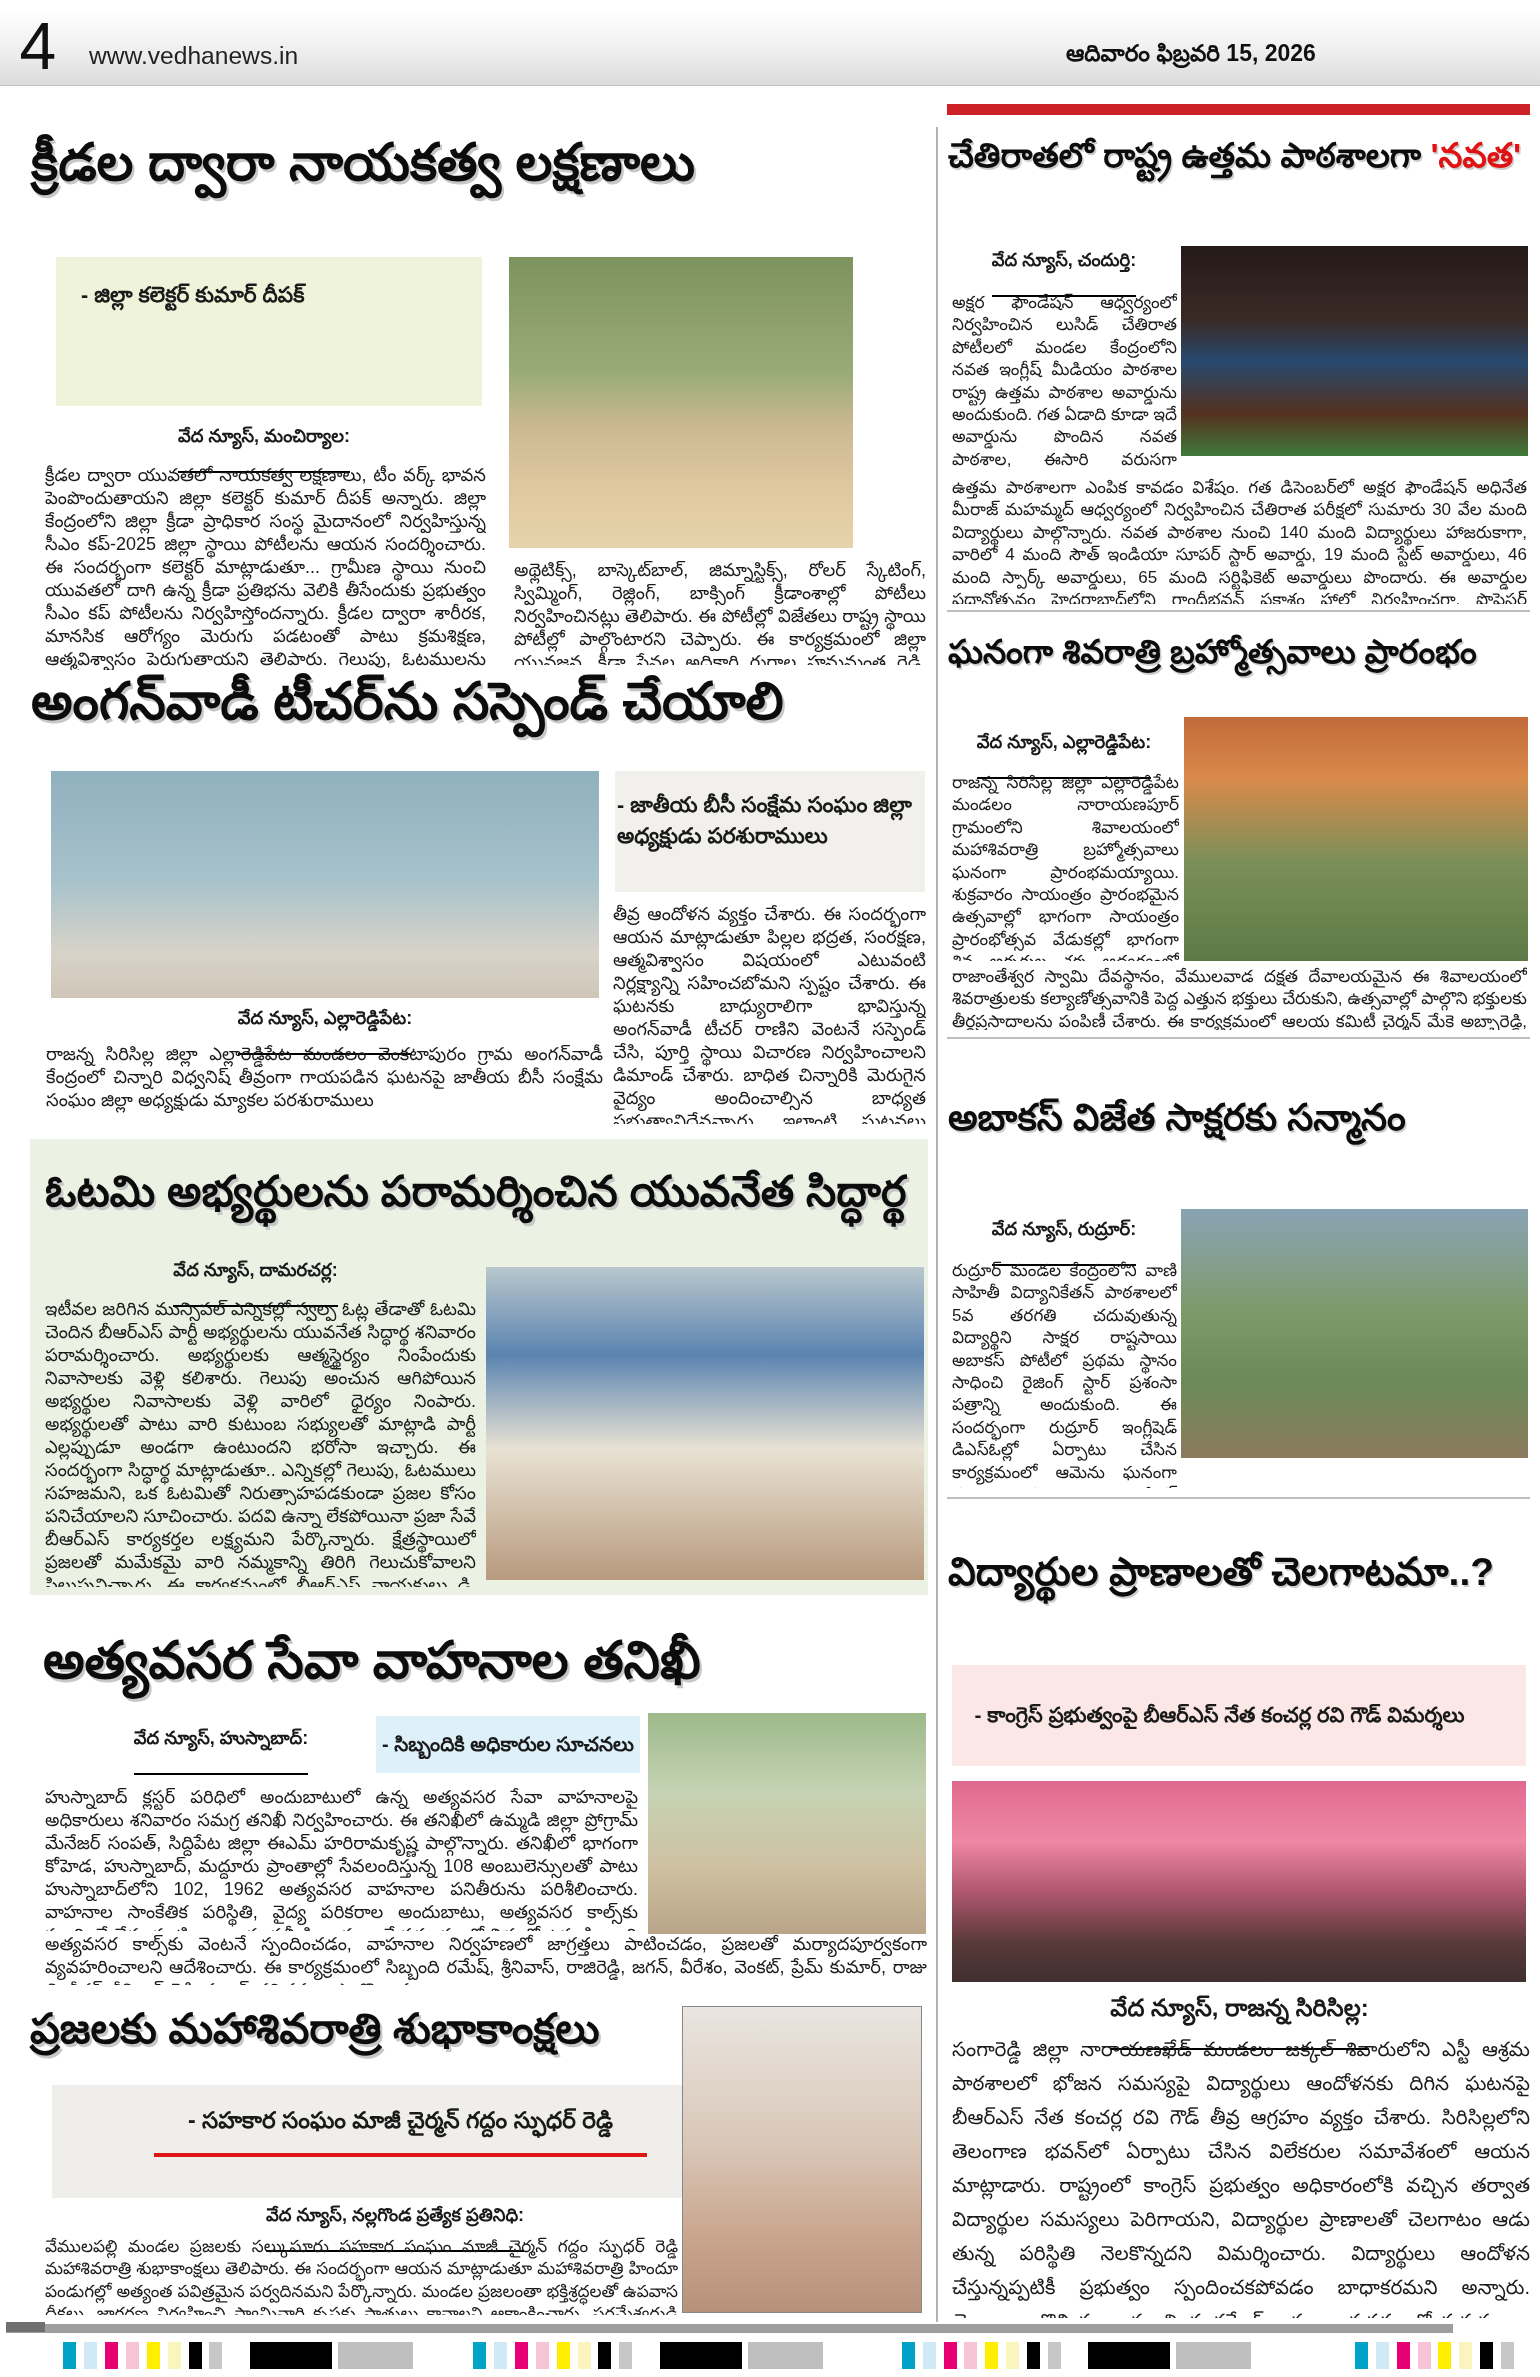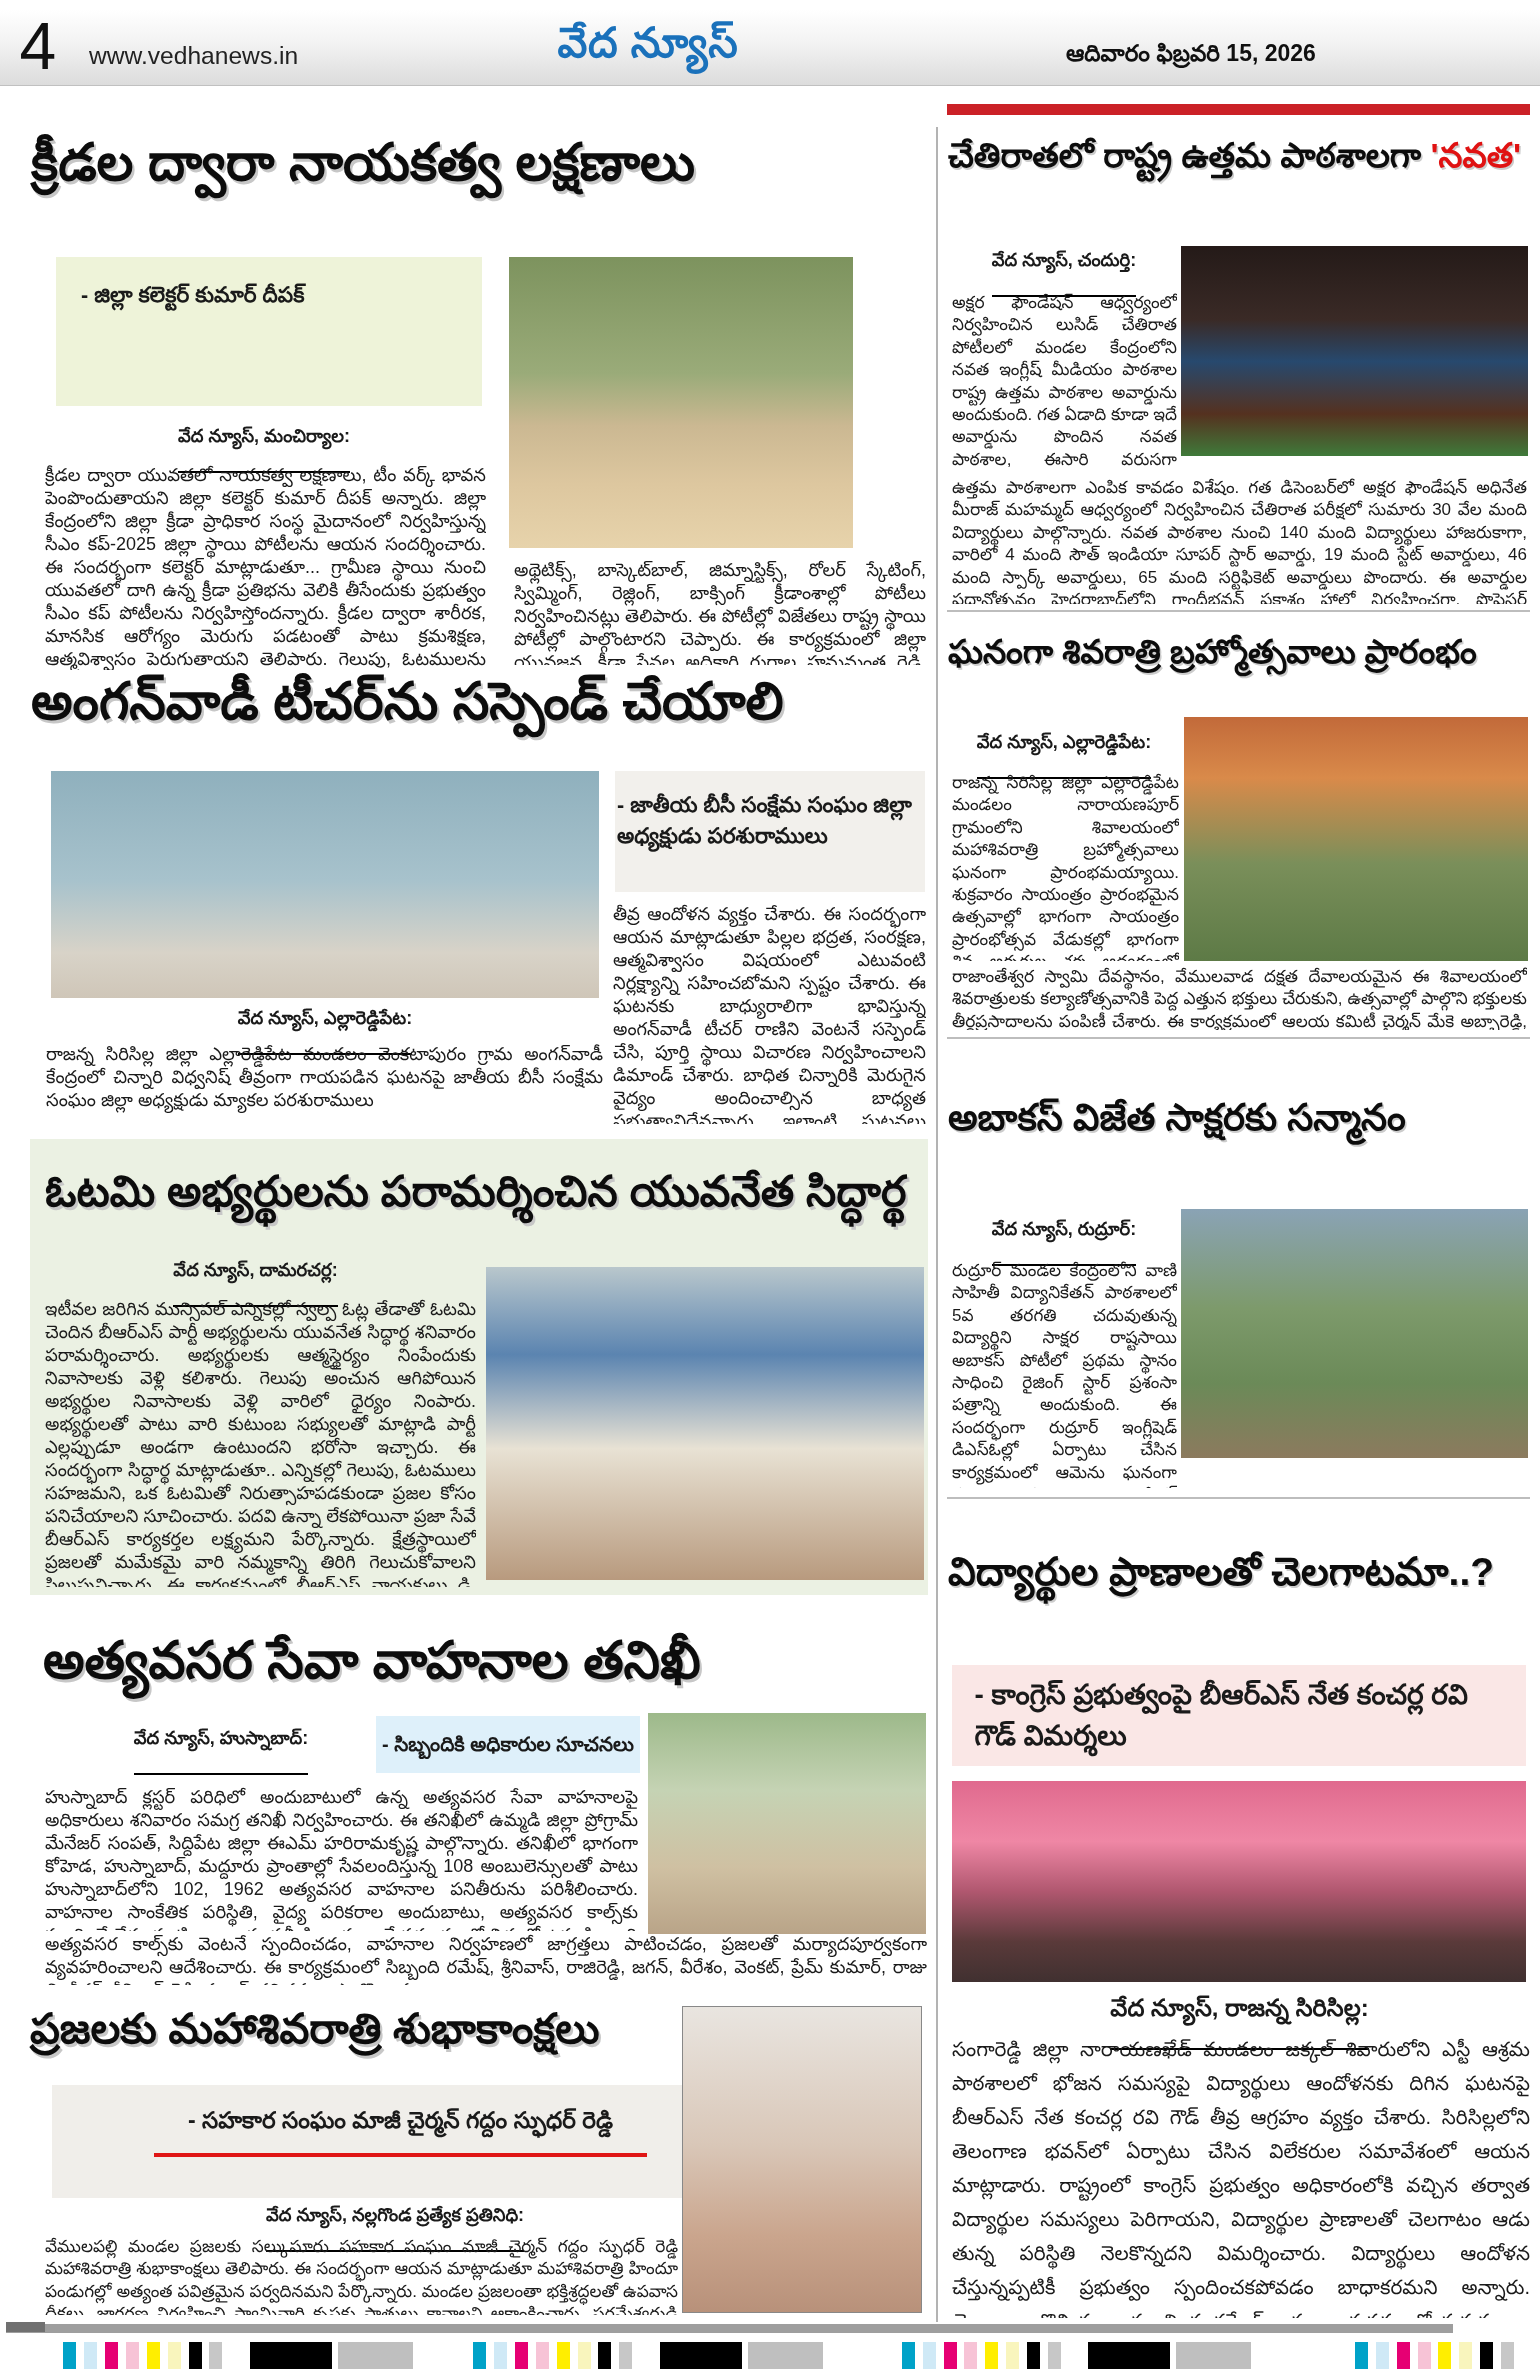--- a/index.html
+++ b/index.html
@@ -90,41 +90,40 @@
   
   #r3-headline{left:948px;top:1097px;width:581px;font-size:37px;text-shadow:1.5px 2.2px 0 #cccccc;}
   #r3-byline{left:955px;top:1219px;width:218px;}
   #r3-photo{left:1181px;top:1209px;width:347px;height:249px;
             background:linear-gradient(180deg,#8aa3b5 0%,#7d9a6b 40%,#6b8a58 70%,#8c7a5e 100%);}
   #r3-body1{left:952px;top:1260px;width:225px;height:228px;font-size:17px;line-height:22.4px;}
   
   #r4-headline{left:948px;top:1550px;width:581px;font-size:39px;text-shadow:1.5px 2.2px 0 #cccccc;}
   #r4-box{left:952px;top:1665px;width:574px;height:101px;background:#fae7e6;
           display:flex;align-items:center;padding:0 22.4px;box-sizing:border-box;}
-  #r4-box .bullet{font-size:28px;}
+  #r4-box .bullet{font-size:21px;}
   #r4-photo{left:952px;top:1781px;width:574px;height:201px;
             background:linear-gradient(180deg,#e06a8e 0%,#ef87a5 30%,#b0576f 55%,#5a3a3a 80%,#403030 100%);}
   #r4-byline{left:1027px;top:1994px;width:425px;}
   #r4-byline span{font-size:24px;}
   #r4-body1{left:952px;top:2032px;width:578px;height:286px;font-size:20px;line-height:34px;}
   
   #gray-rule{position:absolute;left:6px;top:2324px;width:1447px;height:9px;background:#9e9e9e;}
   #gray-rule-cap{position:absolute;left:6px;top:2322px;width:39px;height:10.4px;background:#707070;}
   #colorbar{position:absolute;left:0;top:2342px;width:1541px;height:28px;overflow:hidden;}
   .cbar{position:absolute;top:0;height:27px;}
 </style>
 </head>
 <body>
 
 <div class="page">
 
   <div class="mast-band"></div>
   <div class="page-num">4</div>
   <div class="website">www.vedhanews.in</div>
-  <div class="masthead">వేద న్యూస్</div>
   <div class="date">ఆదివారం ఫిబ్రవరి 15, 2026</div>
 
   <div class="red-bar"></div>
   <div class="v-div"></div>
   <div class="h-div" style="top:610px;"></div>
   <div class="h-div" style="top:1037px;"></div>
   <div class="h-div" style="top:1497px;"></div>
 
   <section>
     <h1 class="headline" id="l1-headline">క్రీడల ద్వారా నాయకత్వ లక్షణాలు</h1>

